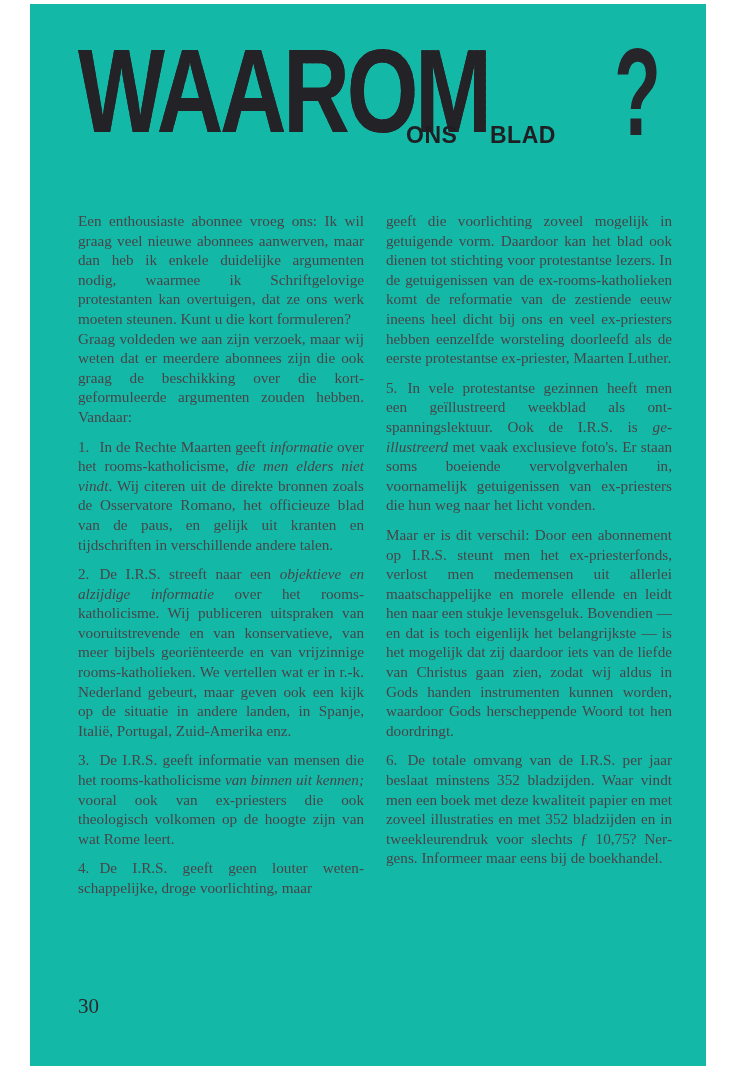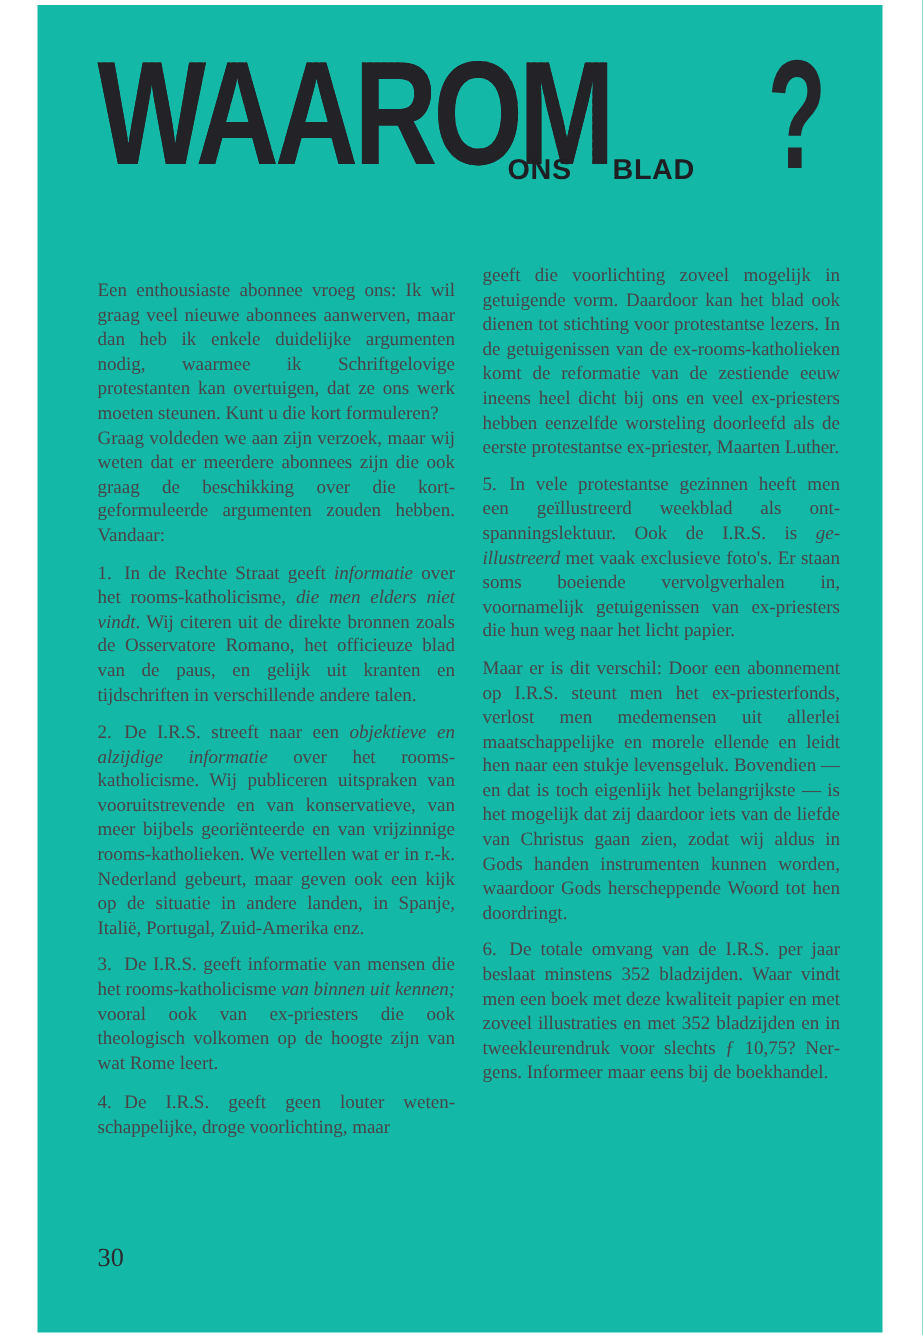--- a/index.html
+++ b/index.html
@@ -42,21 +42,21 @@
     transform:scaleX(0.62); transform-origin:left top;
   }
   .col {
     position:absolute; top:207px; width:286px;
     font-family:"Liberation Serif", serif; font-size:15.2px; line-height:19.6px;
     color:#48454a; text-align:justify; hyphens:manual;
   }
   .col.left { left:48px; }
   .col.right { left:356px; }
   .col p { margin:0 0 10px 0; }
-  .col p.tight { margin-bottom:0;margin-top:12px; }
+  .col p.tight { margin-bottom:0; }
   .num { margin-right:10px; }
   em { font-style:italic; }
   .pagenum {
     position:absolute; left:48px; top:990px;
     font-family:"Liberation Serif", serif; font-size:21px; color:#2c2a2e;
   }
 </style>
 </head>
 <body>
 
@@ -68,21 +68,21 @@
     <span class="subhead" style="left:376px;">ONS</span>
     <span class="subhead" style="left:460px;">BLAD</span>
     <div class="qmark">?</div>
   </div>
 
   <div class="col left">
     <p class="tight">Een enthousiaste abonnee vroeg ons: Ik wil graag veel nieuwe abonnees aan­werven, maar dan heb ik enkele duide­lijke argumenten nodig, waarmee ik Schriftgelovige protestanten kan over­tuigen, dat ze ons werk moeten steunen. Kunt u die kort formuleren?</p>
     <p>Graag voldeden we aan zijn verzoek, maar wij weten dat er meerdere abon­nees zijn die ook graag de beschikking over die kort-geformuleerde argumenten zouden hebben. Vandaar:</p>
 
     <p>
-      <span class="num">1.</span><span>In de Rechte Straat geeft </span><em>informatie</em><span> over het rooms-katholicisme, </span><em>die men elders niet vindt</em><span>. Wij citeren uit de di­rekte bronnen zoals de Osservatore Ro­mano, het officieuze blad van de paus, en gelijk uit kranten en tijdschriften in verschillende andere talen.</span>
+      <span class="num">1.</span><span>In de Rechte Maarten geeft </span><em>informatie</em><span> over het rooms-katholicisme, </span><em>die men elders niet vindt</em><span>. Wij citeren uit de di­rekte bronnen zoals de Osservatore Ro­mano, het officieuze blad van de paus, en gelijk uit kranten en tijdschriften in verschillende andere talen.</span>
     </p>
 
     <p>
       <span class="num">2.</span><span>De I.R.S. streeft naar een </span><em>objektie­ve en alzijdige informatie</em><span> over het rooms-katholicisme. Wij publiceren uit­spraken van vooruitstrevende en van konservatieve, van meer bijbels georiën­teerde en van vrijzinnige rooms-katho­lieken. We vertellen wat er in r.-k. Ne­derland gebeurt, maar geven ook een kijk op de situatie in andere landen, in Spanje, Italië, Portugal, Zuid-Amerika enz.</span>
     </p>
 
     <p>
       <span class="num">3.</span><span>De I.R.S. geeft informatie van men­sen die het rooms-katholicisme </span><em>van bin­nen uit kennen;</em><span> vooral ook van ex-priesters die ook theologisch volkomen op de hoogte zijn van wat Rome leert.</span>
     </p>
 
@@ -90,21 +90,21 @@
       <span class="num">4.</span><span>De I.R.S. geeft geen louter weten­schappelijke, droge voorlichting, maar</span>
     </p>
   </div>
 
   <div class="pagenum">30</div>
 
   <div class="col right">
     <p>geeft die voorlichting zoveel mogelijk in getuigende vorm. Daardoor kan het blad ook dienen tot stichting voor protestant­se lezers. In de getuigenissen van de ex-rooms-katholieken komt de reformatie van de zestiende eeuw ineens heel dicht bij ons en veel ex-priesters hebben een­zelfde worsteling doorleefd als de eerste protestantse ex-priester, Maarten Luther.</p>
 
     <p>
-      <span class="num">5.</span><span>In vele protestantse gezinnen heeft men een geïllustreerd weekblad als ont­spanningslektuur. Ook de I.R.S. is </span><em>ge­illustreerd</em><span> met vaak exclusieve foto's. Er staan soms boeiende vervolgverhalen in, voornamelijk getuigenissen van ex-priesters die hun weg naar het licht papier.</span>
+      <span class="num">5.</span><span>In vele protestantse gezinnen heeft men een geïllustreerd weekblad als ont­spanningslektuur. Ook de I.R.S. is </span><em>ge­illustreerd</em><span> met vaak exclusieve foto's. Er staan soms boeiende vervolgverhalen in, voornamelijk getuigenissen van ex-priesters die hun weg naar het licht vonden.</span>
     </p>
 
     <p>Maar er is dit verschil: Door een abon­nement op I.R.S. steunt men het ex-priesterfonds, verlost men medemensen uit allerlei maatschappelijke en morele ellende en leidt hen naar een stukje le­vensgeluk. Bovendien — en dat is toch eigenlijk het belangrijkste — is het mo­gelijk dat zij daardoor iets van de liefde van Christus gaan zien, zodat wij aldus in Gods handen instrumenten kunnen worden, waardoor Gods herscheppende Woord tot hen doordringt.</p>
 
     <p>
       <span class="num">6.</span><span>De totale omvang van de I.R.S. per jaar beslaat minstens 352 bladzijden. Waar vindt men een boek met deze kwaliteit papier en met zoveel illustra­ties en met 352 bladzijden en in twee­kleurendruk voor slechts ƒ 10,75? Ner­gens. Informeer maar eens bij de boek­handel.</span>
     </p>
   </div>
 
 </div>

